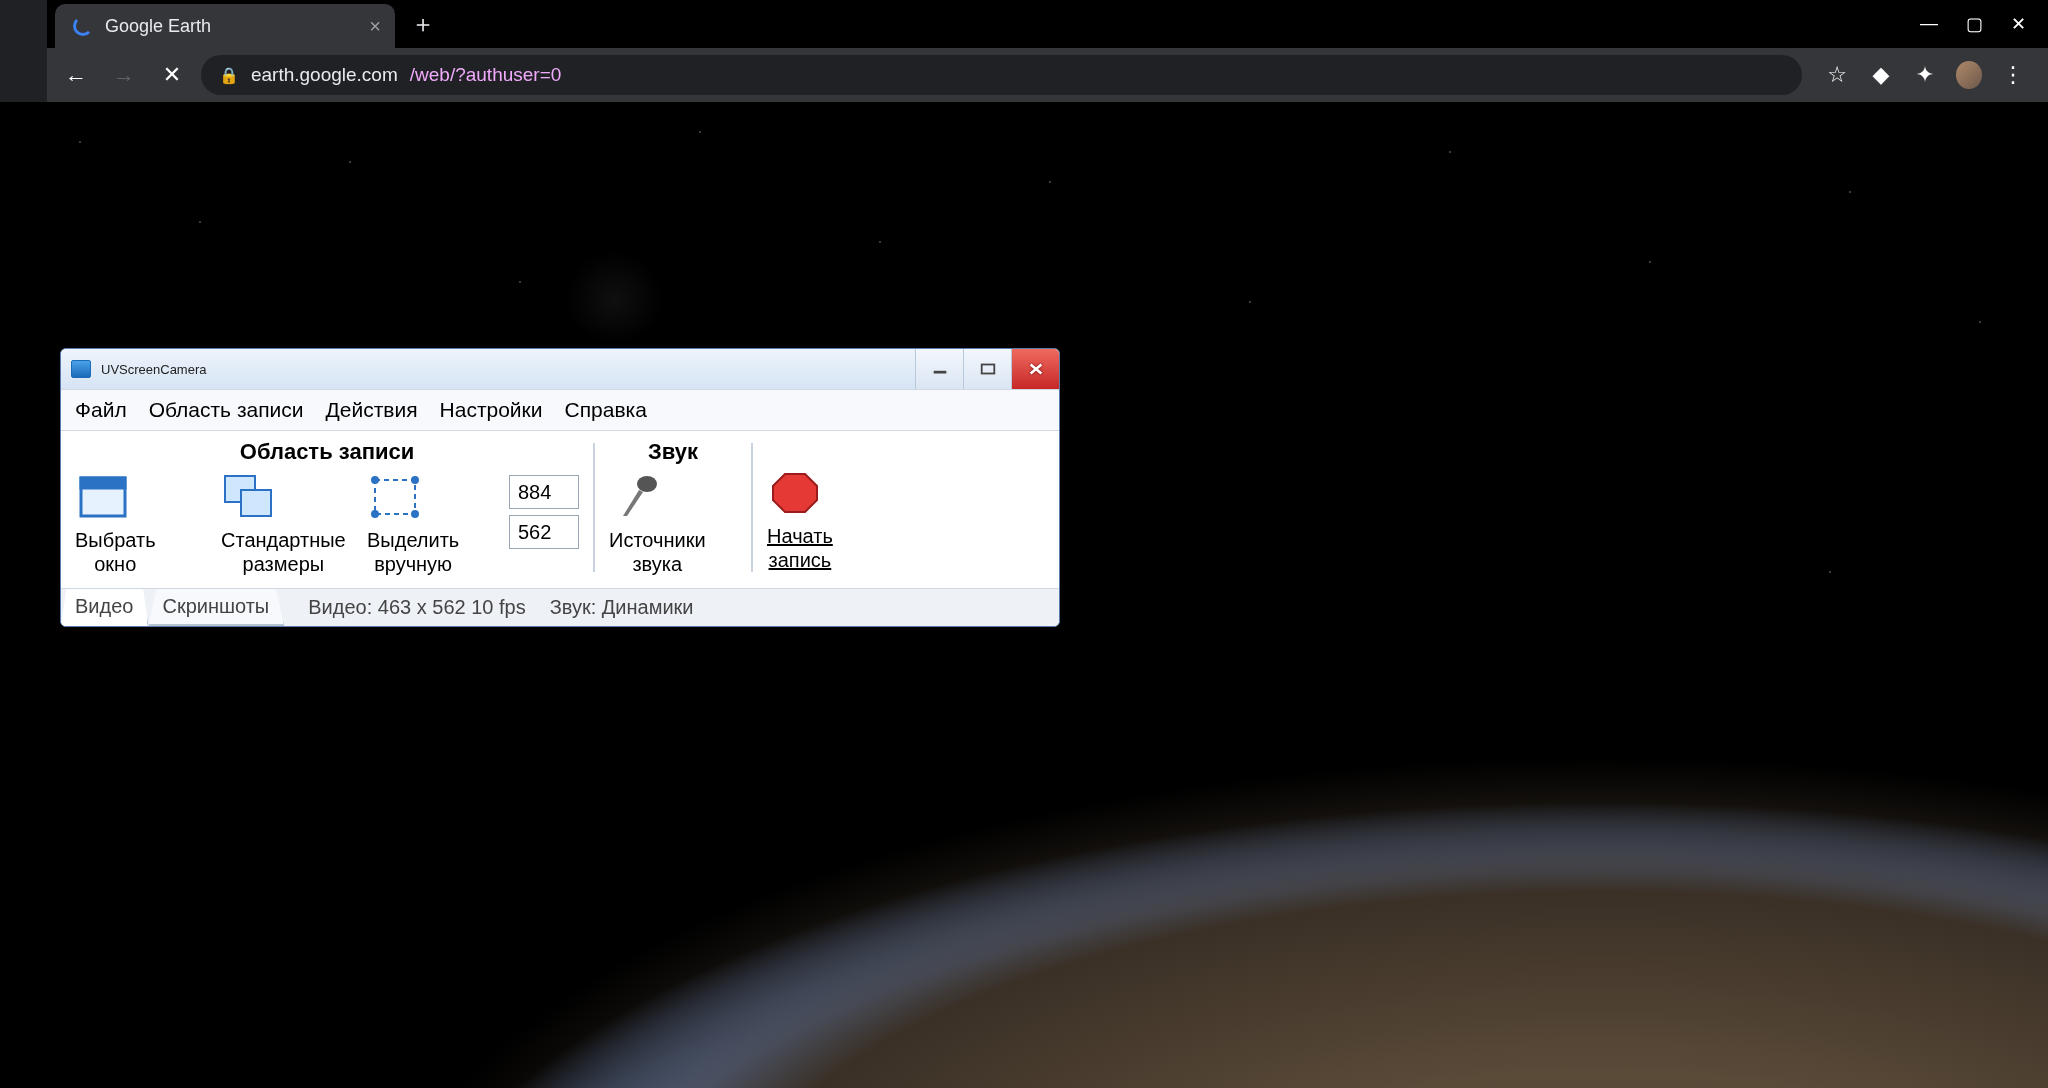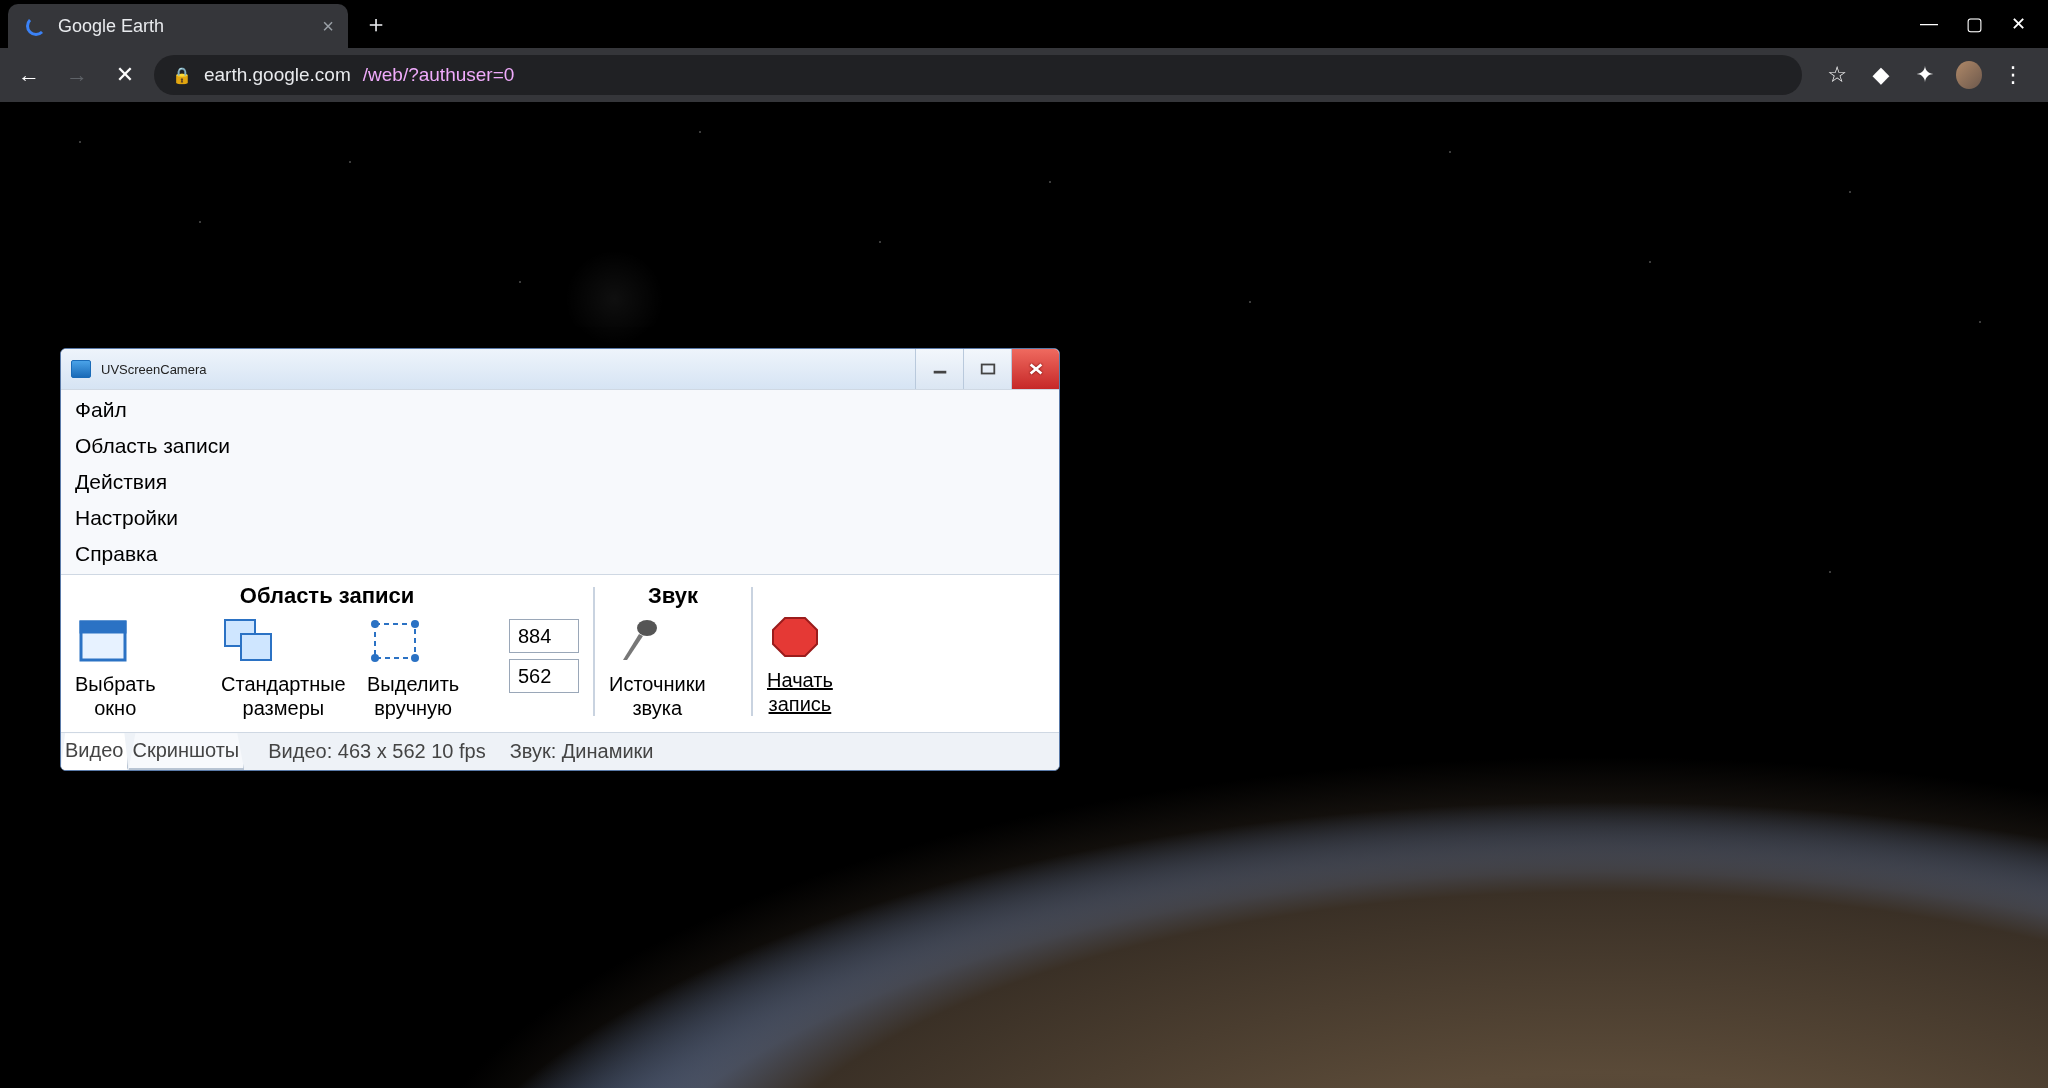--- a/index.html
+++ b/index.html
@@ -1,19 +1,19 @@
 <!DOCTYPE html>
 <html><head>
 <meta charset="utf-8">
 <style>
   * { box-sizing: border-box; margin: 0; padding: 0; font-family: "Segoe UI", Tahoma, sans-serif; }
   html, body { width: 2048px; height: 1088px; overflow: hidden; background:#000; }
 
   
-  .chrome { width:100%; background:#202124; }
+  .chrome { width:100%; background:#202124;padding-left:47px; }
   .tabbar { display:flex; align-items:center; height:48px; background:#000; }
   .tab { display:flex; align-items:center; gap:12px; height:44px; margin-top:4px; margin-left:8px;
          padding:0 14px 0 18px; width:340px; background:#35363a; border-radius:10px 10px 0 0; color:#e8eaed; font-size:18px;}
   .spinner { width:20px; height:20px; border:3px solid #3b82f6; border-top-color:transparent; border-right-color:transparent; border-radius:50%; }
   .tab-title { flex:1; white-space:nowrap; overflow:hidden; text-overflow:ellipsis; }
   .tab-close { font-size:20px; color:#9aa0a6; cursor:pointer; }
   .newtab { color:#e8eaed; font-size:24px; padding:0 16px; cursor:pointer; }
   .win-controls { margin-left:auto; display:flex; gap:28px; padding-right:22px; color:#fff; }
   .win-controls span { font-size:18px; cursor:pointer; }
 
@@ -72,39 +72,39 @@
   }
   .uv-title .app-ic { width:20px; height:18px; margin-right:10px;
     background:linear-gradient(#4aa3e8,#1a6bb8); border:1px solid #1a6bb8; border-radius:2px;}
   .uv-title-txt{flex:1;}
   .uv-winbtns{display:flex; height:100%;}
   .uv-wbtn{ width:48px; display:flex; align-items:center; justify-content:center;
     border-left:1px solid #b9c9dc; background:linear-gradient(#f3f7fc,#dbe6f3); cursor:pointer;}
   .uv-wbtn svg{width:18px;height:14px;}
   .uv-wbtn.close{ background:linear-gradient(#ef6a5f,#c62828); }
   .uv-wbtn.close svg{filter:drop-shadow(0 0 1px #600);}
-  .uv-menu{ display:flex; gap:12px; padding:8px 14px; font-size:21px;
-    background:#f7f9fc; border-top:1px solid #cfd8e3; border-bottom:1px solid #cfd8e3;flex-direction:column;}
+  .uv-menu{ display:flex; gap:22px; padding:8px 14px; font-size:21px;
+    background:#f7f9fc; border-top:1px solid #cfd8e3; border-bottom:1px solid #cfd8e3;}
   .uv-menu span{cursor:pointer;}
   .uv-body{padding:8px 14px 12px; background:#fff;}
   .uv-row{display:flex; align-items:flex-start;}
   .uv-group{display:flex; flex-direction:column; align-items:center;}
   .uv-group-header{font-size:22px; font-weight:600; margin-bottom:6px;}
   .uv-buttons{display:flex; gap:18px; align-items:flex-start;}
   .uv-btn{display:flex; flex-direction:column; align-items:flex-start; width:128px; cursor:pointer;}
   .uv-btn .lbl{font-size:20px; text-align:center; line-height:1.18; margin-top:6px;}
   .uv-icon{width:56px;height:52px; display:flex;align-items:center;justify-content:center;}
   .uv-sep{width:2px; background:#c9d3e0; margin:4px 14px; align-self:stretch;}
   .dim-inputs{display:flex;flex-direction:column;gap:6px;margin-top:4px; margin-left:-4px;}
   .dim-inputs input{width:70px;height:34px;font-size:20px;text-align:left;padding:0 8px;
     border:1px solid #9aa7b8;background:#fff;}
   .uv-status{display:flex;align-items:center;height:38px;border-top:1px solid #cfd8e3;
     background:#eef2f7; font-size:20px; color:#444;}
   .uv-tabs{display:flex; height:100%;}
-  .uv-tab{padding:0 4px; display:flex;align-items:center; border-right:1px solid #b8c4d3;
+  .uv-tab{padding:0 14px; display:flex;align-items:center; border-right:1px solid #b8c4d3;
     background:#f7f9fc; border-bottom:2px solid #b8c4d3; cursor:pointer; position:relative;
     clip-path:polygon(6% 0,94% 0,100% 100%,0 100%);}
   .uv-tab.active{background:#fff; border-bottom:2px solid #fff;}
   .uv-status-text{padding-left:24px;}
 
   
   .ic-window rect{fill:#e7f2ff;stroke:#2b72c4;stroke-width:3;}
   .ic-window .bar{fill:#2b72c4;}
   .ic-sizes rect{fill:#cfe6ff;stroke:#2b72c4;stroke-width:2;}
   .ic-select rect{fill:none;stroke:#2b72c4;stroke-width:2;stroke-dasharray:5 4;}

